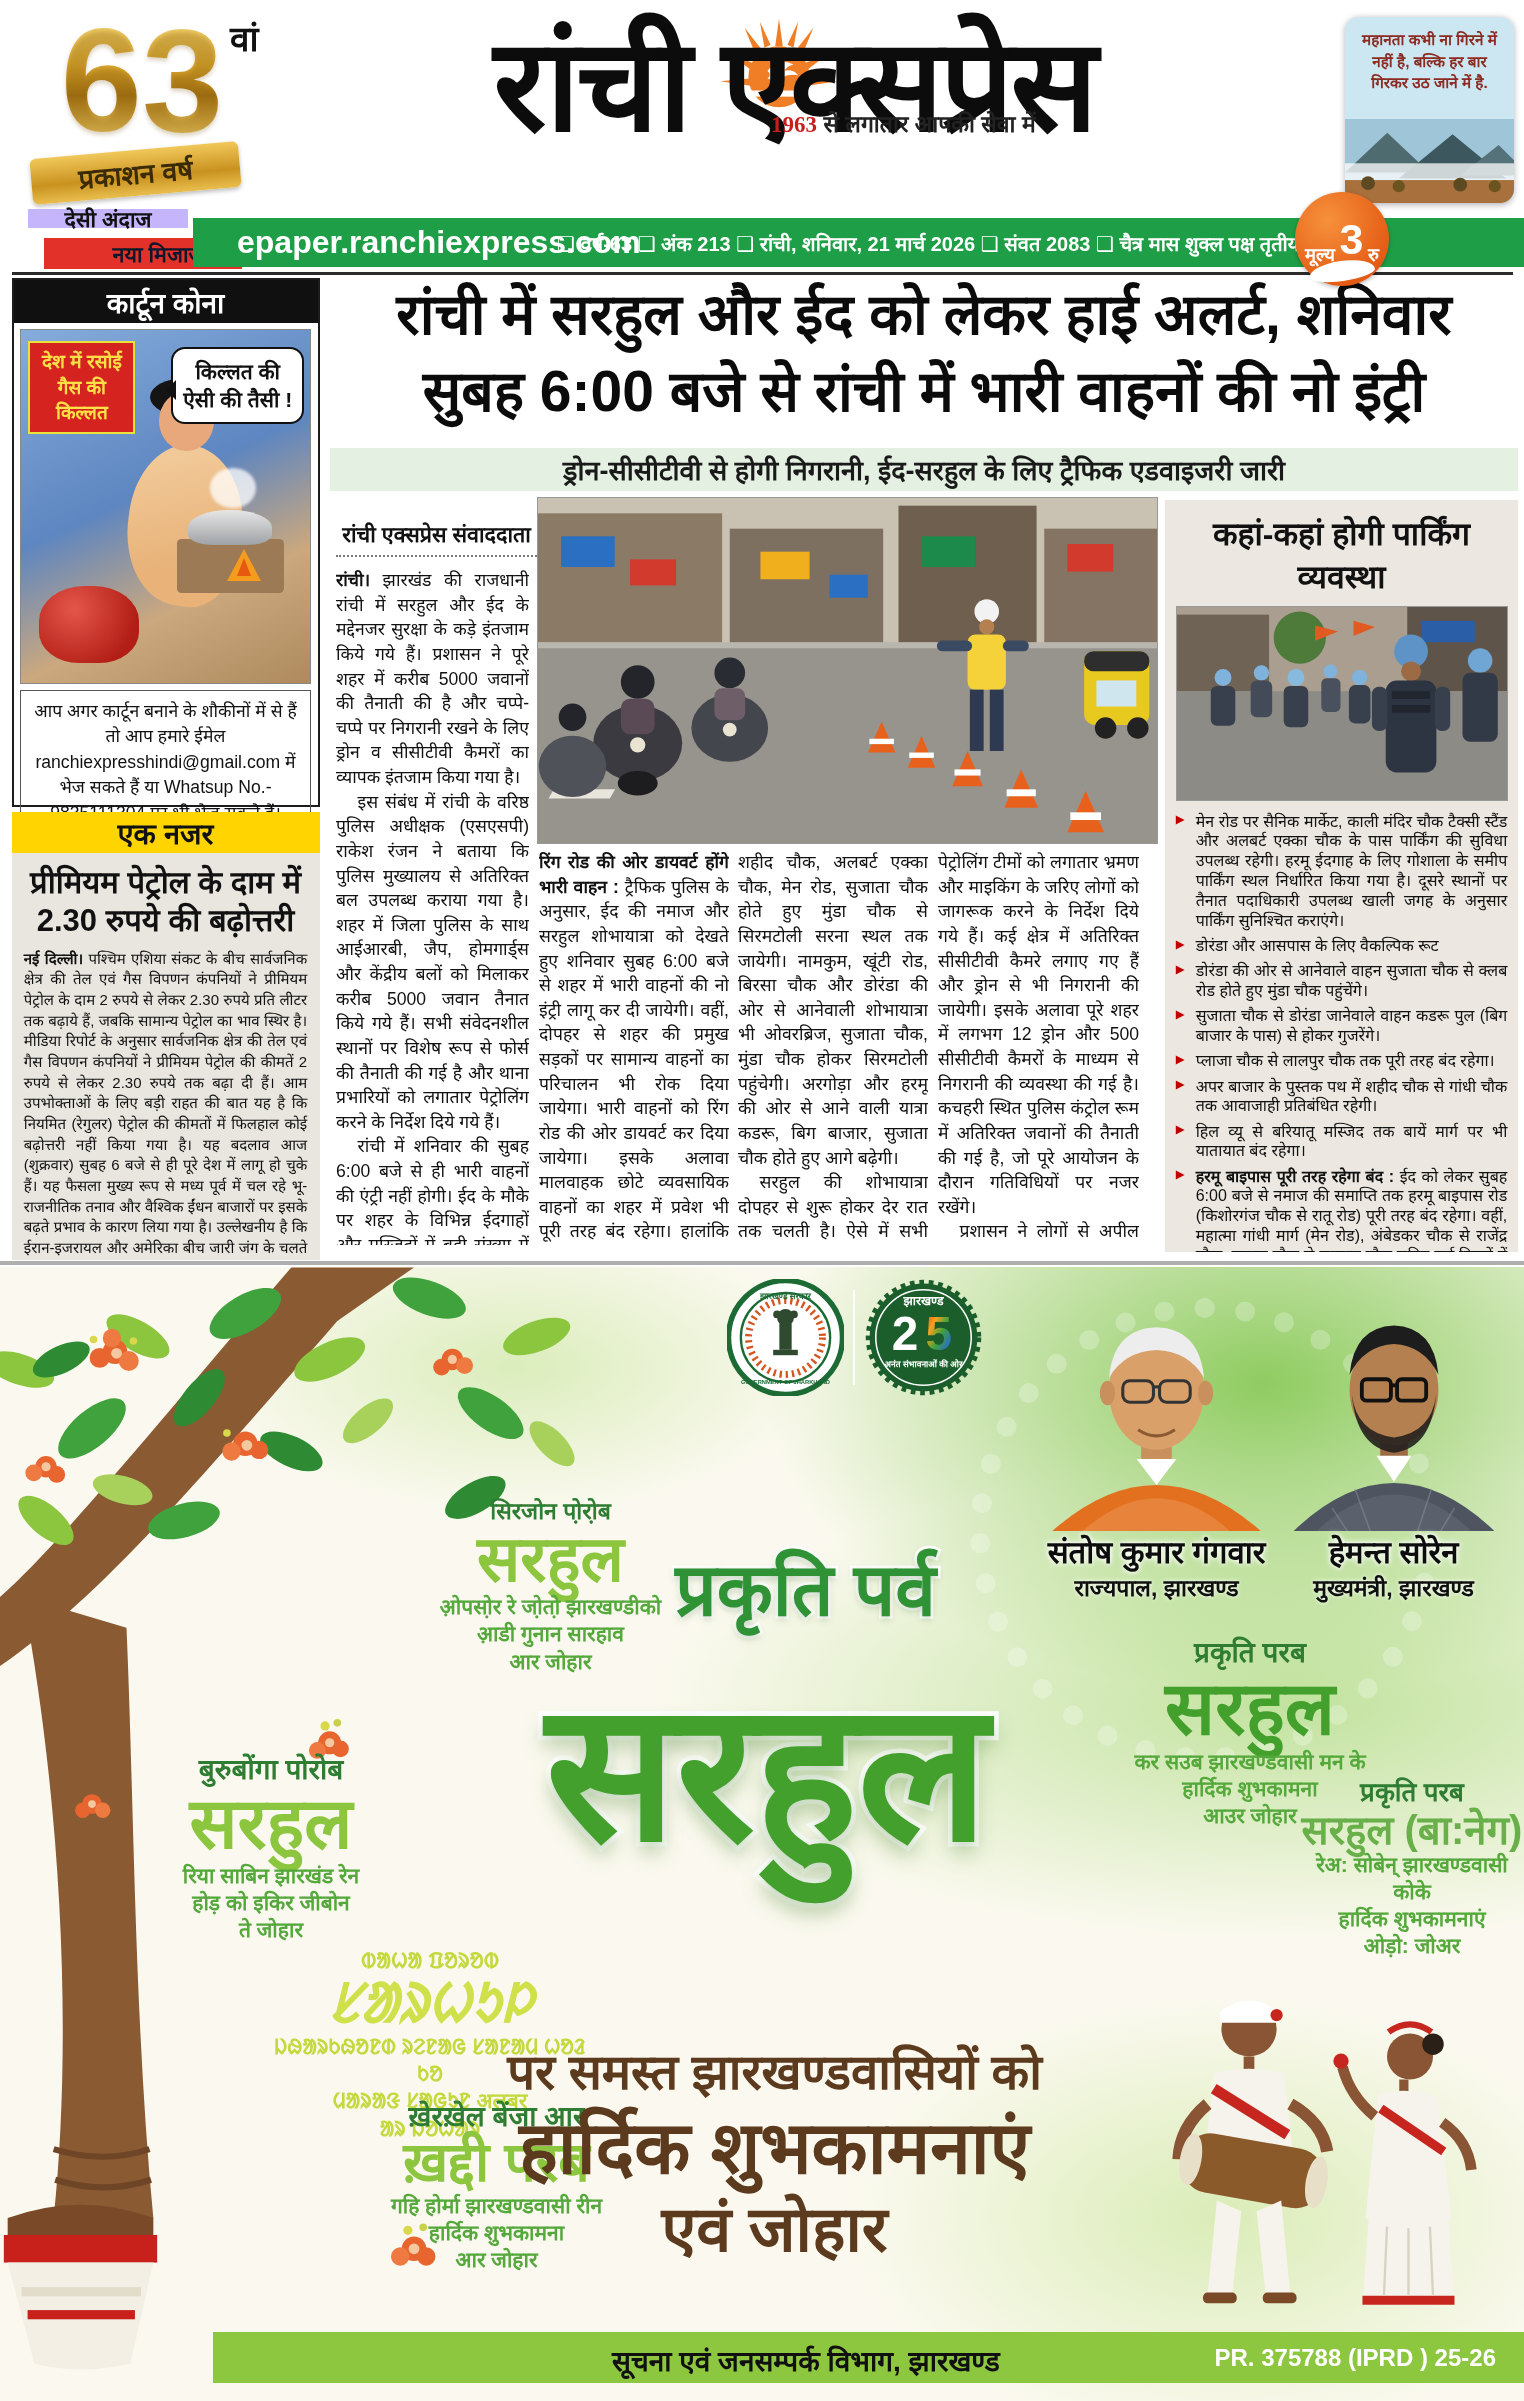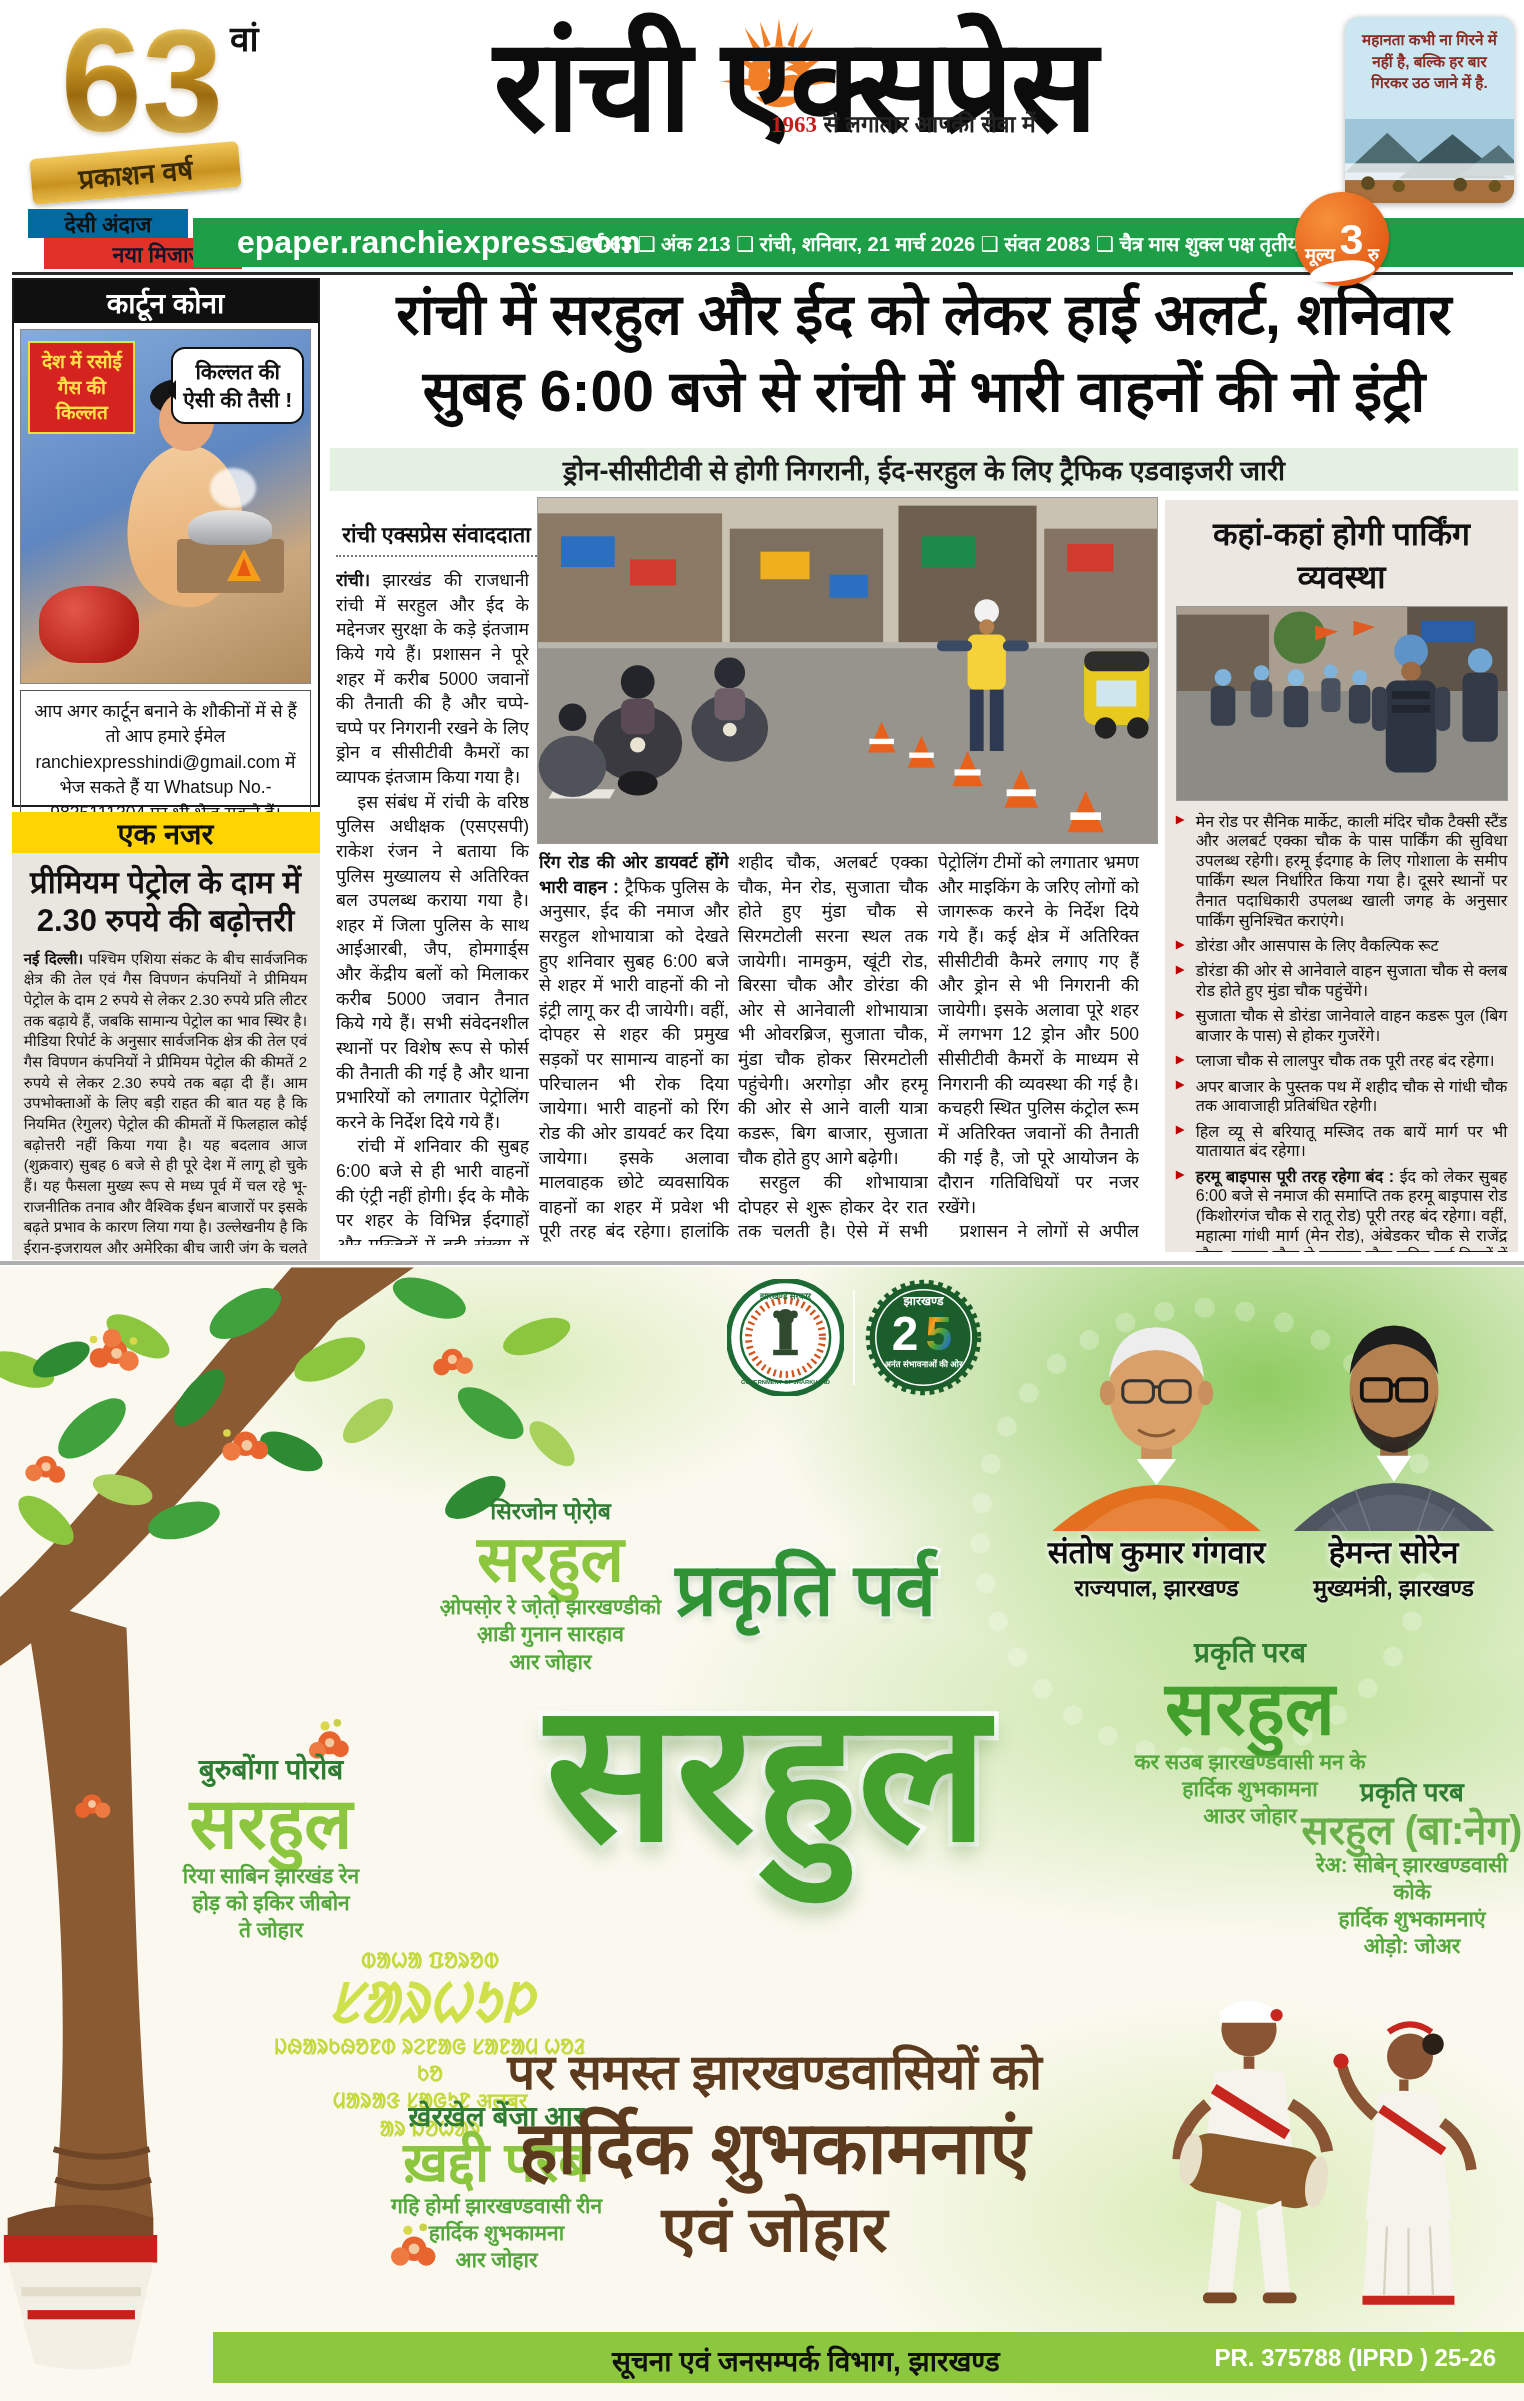--- a/index.html
+++ b/index.html
@@ -9,21 +9,21 @@
 
   
   .n63{left:23px;top:7.7px;width:238px;text-align:center;font-size:146px;font-weight:900;line-height:1;
        background:linear-gradient(180deg,#F6D878 5%,#D9A62E 40%,#A87414 60%,#E9C35C 85%);
        -webkit-background-clip:text;background-clip:text;color:transparent;
        text-shadow:0 3.1px 4.6px rgba(120,80,0,.25);}
   .n63sup{left:230px;top:14px;font-size:35px;font-weight:900;color:#111;}
   .ribbon{left:31px;top:150px;width:209px;height:46px;background:linear-gradient(180deg,#F1C85B,#C9921F 60%,#E9BE4E);
           transform:rotate(-5deg);display:flex;align-items:center;justify-content:center;
           font-size:27px;font-weight:800;color:#3A2A05;border-radius:6.1px;box-shadow:0 2.3px 4.6px rgba(0,0,0,.25);}
-  .badge-yellow{left:28px;top:209px;width:160px;height:29px;background:#0369a1;display:flex;align-items:center;justify-content:center;font-size:21.5px;font-weight:800;}
+  .badge-yellow{left:28px;top:209px;width:160px;height:19px;background:#c4b5fd;display:flex;align-items:center;justify-content:center;font-size:21.5px;font-weight:800;}
   .badge-red{left:44px;top:238px;width:167px;height:31px;background:#E23128;color:#0f172a;display:flex;align-items:center;justify-content:center;font-size:21.5px;font-weight:800;padding-left:31px;}
   .mast-title{left:299px;top:15.3px;width:990px;text-align:center;font-size:129px;font-weight:900;color:#0c0c0c;line-height:1.1;letter-spacing:-3.1px;z-index:2;}
   .sun-logo{left:714px;top:17px;width:130px;height:92px;z-index:1;}
   .tagline{left:771px;top:68px;font-size:23px;font-weight:700;color:#222;z-index:3;margin-top:39px;}
   .tagline .yr{color:#C81D1D;font-family:"Liberation Serif",serif;font-weight:800;}
   .quote-card{left:1345px;top:17px;width:169px;height:186px;border-radius:14px;overflow:hidden;box-shadow:0 1.5px 6.1px rgba(0,0,0,.3);background:#CDE7F2;z-index:2;}
   .quote-sky{padding:12.3px 9.2px 4.6px;font-size:15.3px;line-height:1.4;font-weight:800;color:#8C2B22;text-align:center;}
   .quote-mtn{position:absolute;bottom:0;left:0;width:100%;height:84px;}
   .price-badge{left:1295px;top:192px;width:94px;height:94px;border-radius:50%;
        background:radial-gradient(circle at 35% 30%,#F6913B,#E35A14 75%);color:#fff;z-index:5;

